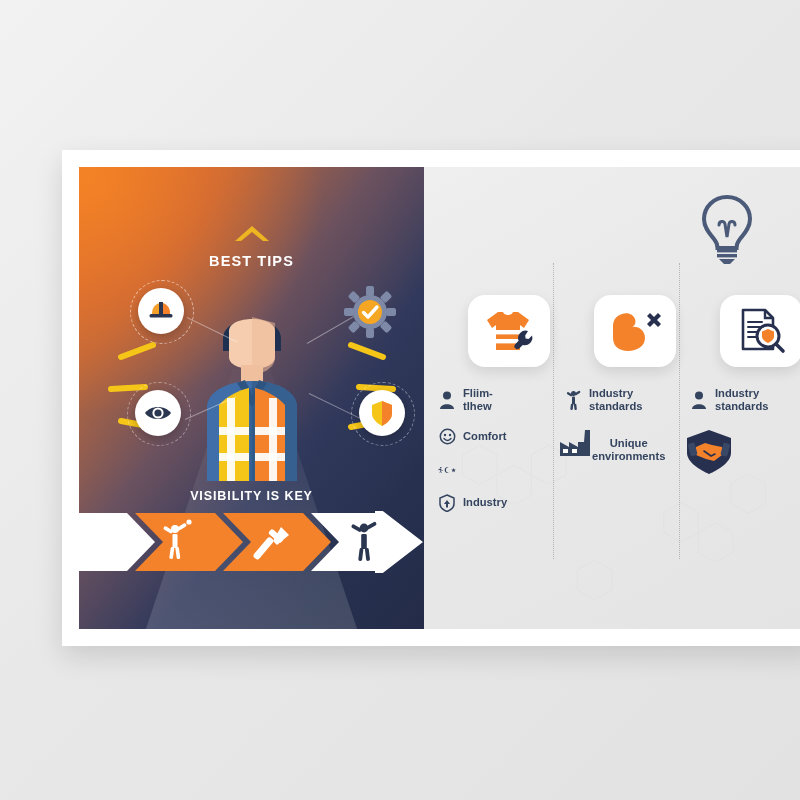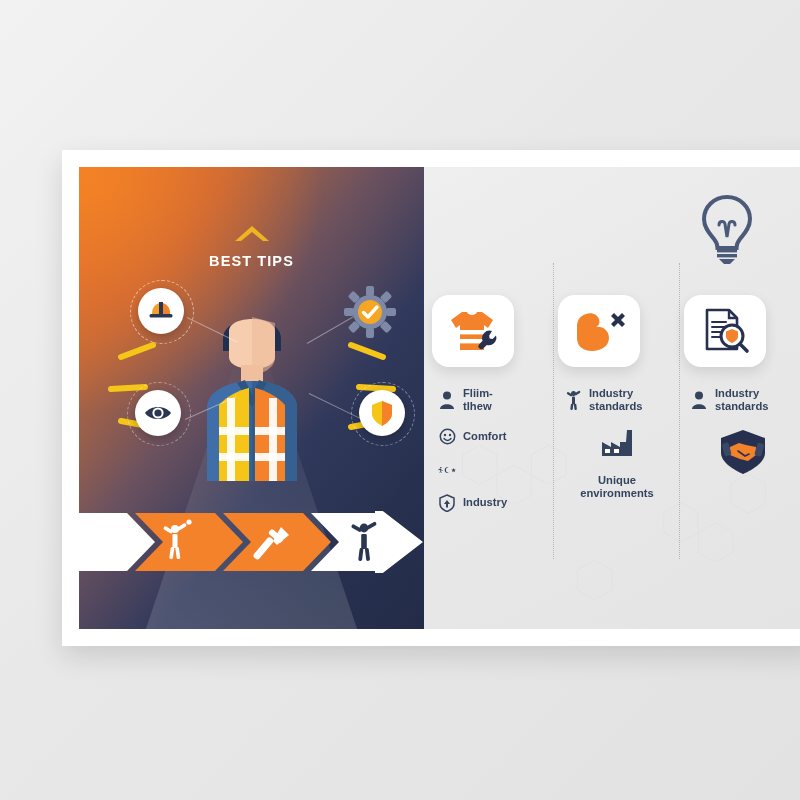--- a/index.html
+++ b/index.html
@@ -123,21 +123,21 @@
     width: 0;
     height: 296px;
     border-left: 1.5px dotted #b5b5b5;
   }
   .col {
     position: absolute;
     top: 128px;
     width: 118px;
     display: flex;
     flex-direction: column;
-    align-items: flex-start;
+    align-items: flex-end;
   }
   .col-tile {
     width: 82px; height: 72px;
     background: #ffffff;
     border-radius: 17px;
     display: flex; align-items: center; justify-content: center;
     box-shadow: 0 5px 13px rgba(0,0,0,0.11);
     margin-bottom: 20px;
   }
   .feature-row {
@@ -155,21 +155,21 @@
     display: flex; align-items: center; justify-content: center;
   }
   .feature-row .f-label {
     color: #34445f;
     font-size: 11.2px;
     line-height: 13.4px;
     font-weight: bold;
   }
   .feature-center {
     display: flex;
-    flex-direction: column;
+    flex-direction: row;
     align-items: center;
     margin-bottom: 12px;
     width: 100%;
   }
   .feature-center .f-label {
     color: #34445f;
     font-size: 11.2px;
     line-height: 13.4px;
     font-weight: bold;
     text-align: center;
@@ -280,20 +280,21 @@
         </div>
 
         <div class="badge-ring dark" style="left:272px; top:215px;"></div>
         <div class="badge" style="left:280px; top:223px;">
           <svg width="24" height="27" viewBox="0 0 24 27">
             <path d="M12 1 L22 5 L22 14 C22 21, 12 26, 12 26 C12 26, 2 21, 2 14 L2 5 Z" fill="#f5c518"></path>
             <path d="M12 1 L22 5 L22 14 C22 21, 12 26, 12 26 Z" fill="#f3822b"></path>
           </svg>
         </div>
 
+        <div class="visibility-key">VISIBILITY IS KEY</div>
 
         <svg class="arrow-band" viewBox="0 0 354 62">
 
           <path d="M0 2 L52 2 L80 31 L52 60 L0 60 Z" fill="#ffffff"></path>
 
           <path d="M60 2 L140 2 L168 31 L140 60 L60 60 L88 31 Z" fill="#f3822b"></path>
 
           <path d="M148 2 L228 2 L256 31 L228 60 L148 60 L176 31 Z" fill="#f3822b"></path>
 
           <path d="M236 2 L300 2 L300 -6 L348 31 L300 68 L300 60 L236 60 L264 31 Z" fill="#ffffff"></path>

